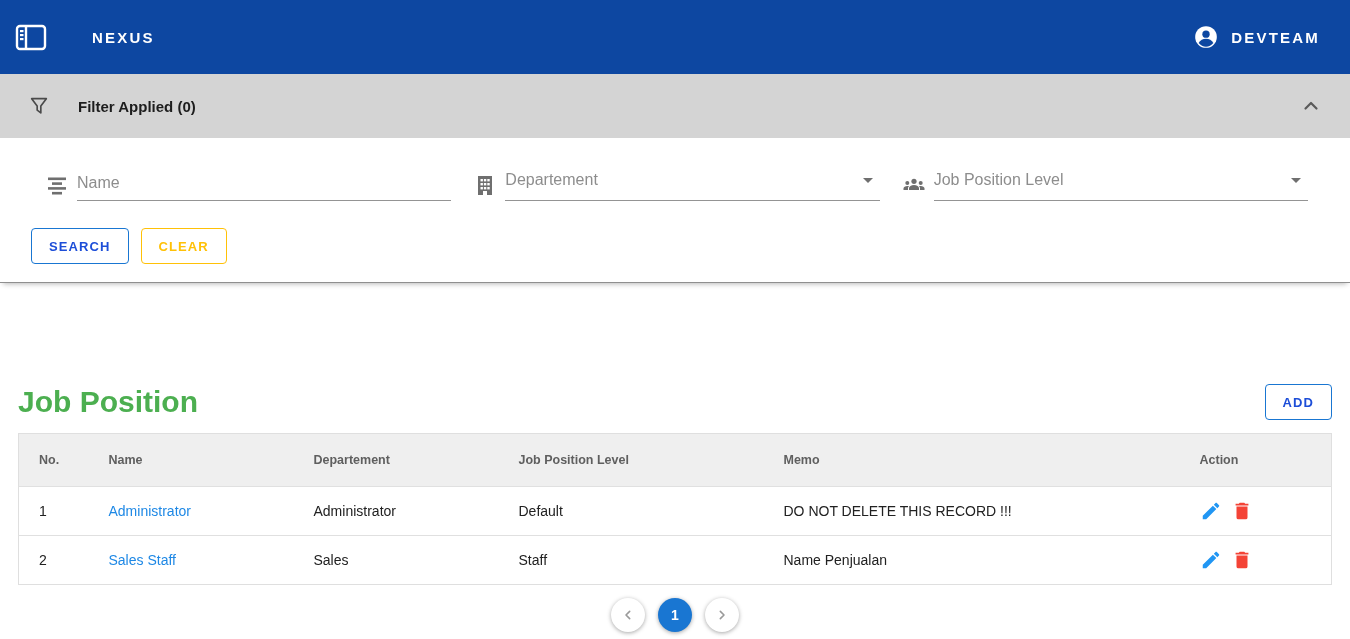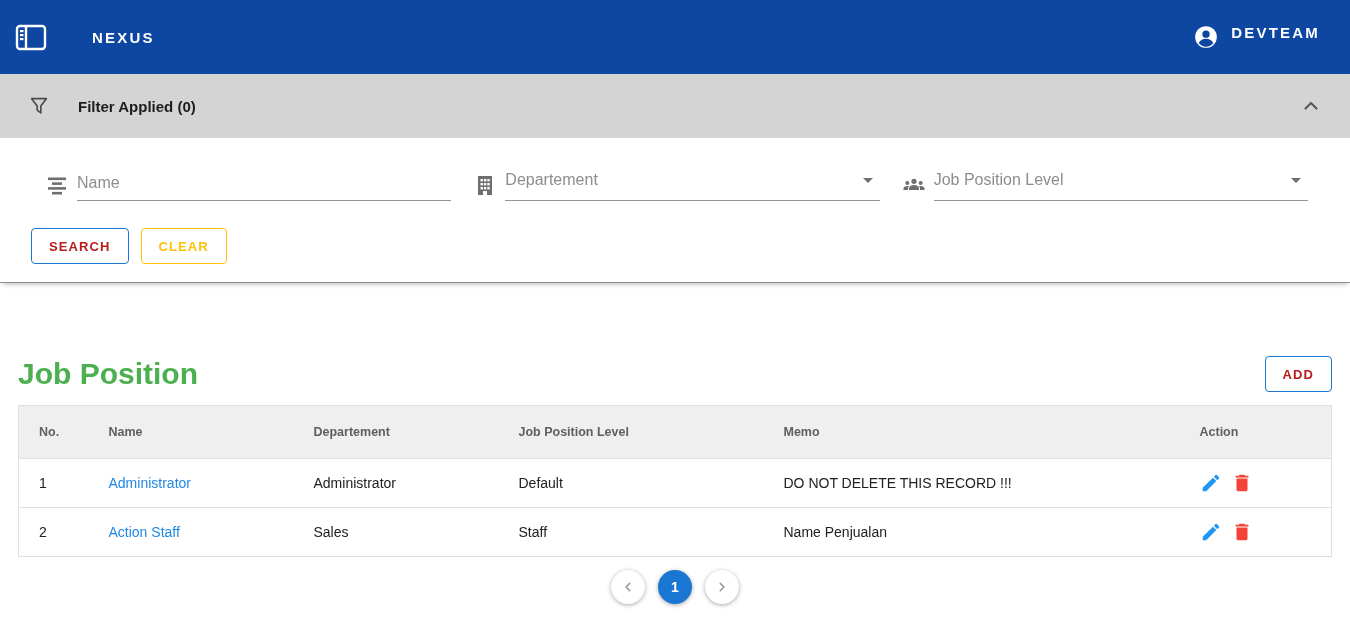--- a/index.html
+++ b/index.html
@@ -5,21 +5,21 @@
   * { box-sizing: border-box; margin: 0; padding: 0; }
   html, body { width: 1350px; height: 639px; background: #ffffff;
     font-family: "Liberation Sans", sans-serif; overflow: hidden; }
 
   
   .navbar { height: 74px; background: #0D47A1; display: flex; align-items: center;
     padding: 0 30px 0 14px; color: #fff; }
   .nav-toggle { width: 34px; height: 30px; display: flex; align-items: center;
     justify-content: center; cursor: pointer; }
   .brand { margin-left: 44px; font-size: 15px; font-weight: bold; letter-spacing: 2.2px; }
-  .nav-right { margin-left: auto; display: flex; align-items: flex-start; gap: 12px; }
+  .nav-right { margin-left: auto; display: flex; align-items: center; gap: 12px; }
   .user-name { font-size: 15px; font-weight: bold; letter-spacing: 2.2px; }
 
   
   .filter-bar { height: 64px; background: #D4D4D4; display: flex; align-items: center;
     padding: 0 27px 0 28px; }
   .filter-bar .funnel { width: 22px; height: 22px; }
   .filter-title { margin-left: 28px; font-size: 15px; font-weight: bold; color: #1d1d1d; }
   .filter-collapse { margin-left: auto; width: 24px; height: 24px; cursor: pointer; }
 
   
@@ -35,25 +35,25 @@
   .field-box input { border: none; outline: none; width: 100%; font-size: 16px;
     font-family: "Liberation Sans", sans-serif; color: #212121; background: transparent; }
   .field-box input::placeholder { color: #8d8d8d; opacity: 1; }
   .select-placeholder { color: #8d8d8d; font-size: 16px; flex: 1; }
   .caret { width: 24px; height: 24px; flex: 0 0 24px; }
 
   .filter-actions { margin-top: 27px; margin-left: -14px; display: flex; gap: 12px; }
   .btn { height: 36px; background: #fff; border-radius: 4px; font-size: 13px;
     font-weight: bold; letter-spacing: 1.1px; padding: 0 17px; cursor: pointer;
     font-family: "Liberation Sans", sans-serif; display: inline-flex; align-items: center; }
-  .btn-blue { border: 1.5px solid #1976D2; color: #b91c1c; }
+  .btn-blue { border: 1.5px solid #1976D2; color: #1d4ed8; }
   .btn-amber { border: 1.5px solid #FFC107; color: #FFC107; }
 
   
-  .main { padding: 73px 18px 0 18px; }
+  .main { padding: 73px 18px 0 18px; margin-top: 28px; }
   .title-row { display: flex; align-items: center; }
   .page-title { color: #4CAF50; font-size: 30px; font-weight: bold; }
   .title-buttons { margin-left: auto; display: flex; gap: 0; }
 
   table.data { width: 100%; border-collapse: collapse; margin-top: 13px;
     border: 1px solid #DFDFDF; }
   table.data thead tr { background: #EFEFEF; height: 53px; }
   table.data th { text-align: left; font-size: 12.5px; font-weight: bold; color: #5f5f5f;
     padding: 0; }
   table.data td { font-size: 14px; color: #212121; padding: 0; }
@@ -205,21 +205,21 @@
               <path d="M20.71,7.04C21.1,6.65 21.1,6 20.71,5.63L18.37,3.29C18,2.9 17.35,2.9 16.96,3.29L15.12,5.12L18.87,8.87M3,17.25V21H6.75L17.81,9.93L14.06,6.18L3,17.25Z" fill="#2196F3"></path>
             </svg>
             <svg class="icon-btn" viewBox="0 0 24 24">
               <path d="M19,4H15.5L14.5,3H9.5L8.5,4H5V6H19M6,19A2,2 0 0,0 8,21H16A2,2 0 0,0 18,19V7H6V19Z" fill="#F44336"></path>
             </svg>
           </div>
         </td>
       </tr>
       <tr>
         <td class="col-no">2</td>
-        <td class="col-name"><a class="row-link">Action Staff</a></td>
+        <td class="col-name"><a class="row-link">Sales Staff</a></td>
         <td class="col-dept">Sales</td>
         <td class="col-lvl">Staff</td>
         <td class="col-memo">Name Penjualan</td>
         <td class="col-act">
           <div class="action-cell">
             <svg class="icon-btn" viewBox="0 0 24 24">
               <path d="M20.71,7.04C21.1,6.65 21.1,6 20.71,5.63L18.37,3.29C18,2.9 17.35,2.9 16.96,3.29L15.12,5.12L18.87,8.87M3,17.25V21H6.75L17.81,9.93L14.06,6.18L3,17.25Z" fill="#2196F3"></path>
             </svg>
             <svg class="icon-btn" viewBox="0 0 24 24">
               <path d="M19,4H15.5L14.5,3H9.5L8.5,4H5V6H19M6,19A2,2 0 0,0 8,21H16A2,2 0 0,0 18,19V7H6V19Z" fill="#F44336"></path>

